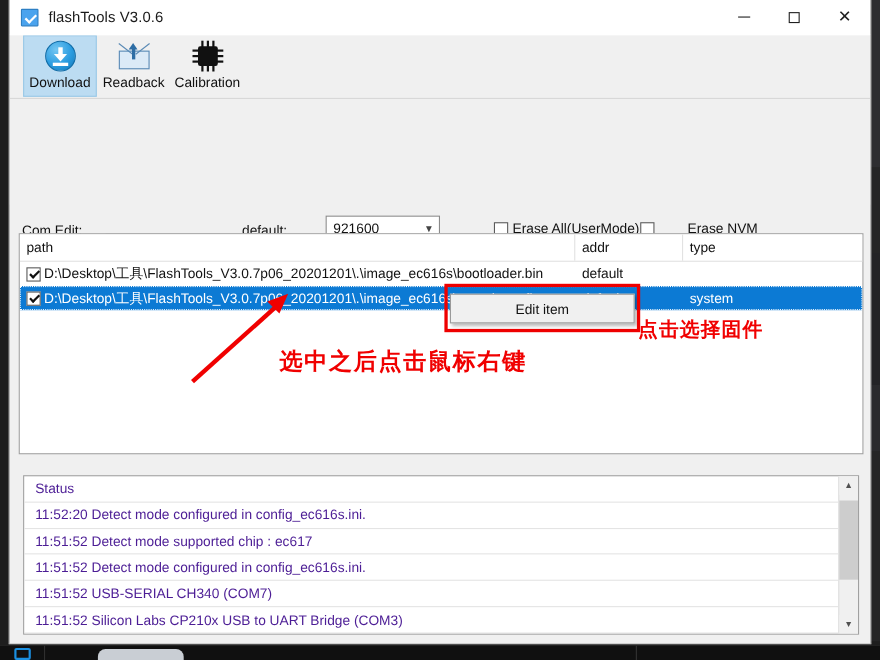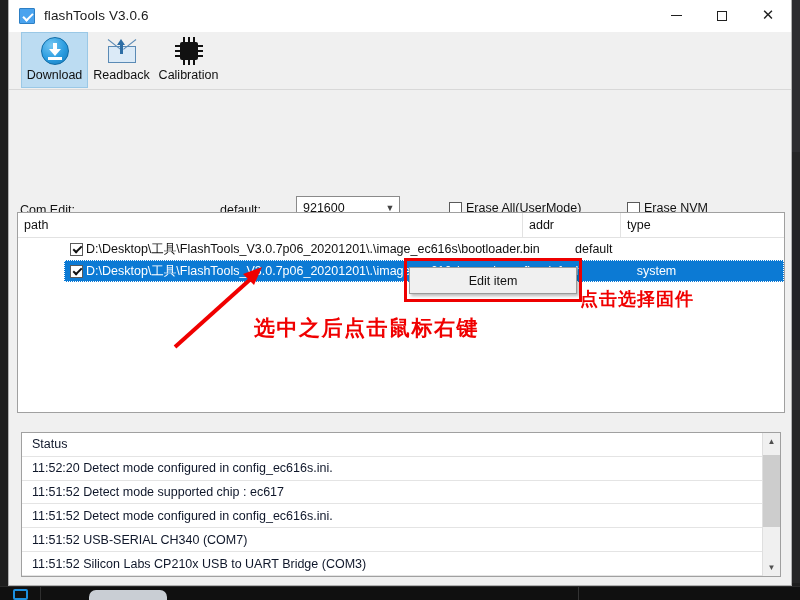--- a/index.html
+++ b/index.html
@@ -336,21 +336,20 @@
     box-sizing: border-box;
     height: 24px;
   }
   .lrow {
     height: 22px;
     display: flex;
     align-items: center;
     font-size: 12.5px;
     color: #111;
     box-sizing: border-box;
-    margin-left: 46px;
   }
   .lrow.selected {
     background: #0c7ad4;
     color: #fff;
     outline: 1px dotted #ffffff;
     outline-offset: -1px;
   }
   .lrow .ccell {
     box-sizing: border-box;
     padding-left: 6px;
@@ -430,21 +429,21 @@
     flex: 1;
     display: flex;
     flex-direction: column;
   }
   .srow {
     height: 24.2px;
     display: flex;
     align-items: center;
     padding-left: 10px;
     font-size: 12.5px;
-    color: #0f172a;
+    color: #4c1d95;
     border-bottom: 1px solid #e4e4e4;
     box-sizing: border-box;
     white-space: nowrap;
   }
   .srow.header { border-bottom: 1px solid #e4e4e4; }
   #status-scroll {
     width: 17px;
     background: #f0f0f0;
     border-left: 1px solid #dfdfdf;
     position: relative;
@@ -551,21 +550,21 @@
     <div class="combo" style="left:287px; top:106px; width:104px;">
       <span class="cval">921600</span>
       <span class="carrow">▼</span>
     </div>
 
     <div class="chk" style="left:440px; top:111px;">
       <span class="box"></span>
       <span>Erase All(UserMode)</span>
     </div>
 
-    <div class="chk" style="left:618px; top:111px;">
+    <div class="chk" style="left:573px; top:111px;gap:26px;">
       <span class="box"></span>
       <span>Erase NVM</span>
     </div>
 
     <div class="lbl" style="left:11px; top:142px;">Prj file:</div>
     <div class="txtbox" style="left:87px; top:136px; width:560px;">D:\Desktop\工具\FlashTools_V3.0.7p06_20201201\config_ec616s.ini</div>
     <div class="btn" style="left:648px; top:136px; width:108px; height:25px;">Browse ...</div>
 
     <div class="btn" style="left:92px; top:171px; width:200px; height:23px;">Download</div>
     <div class="btn" style="left:352px; top:171px; width:200px; height:23px;">Disconnect</div>

